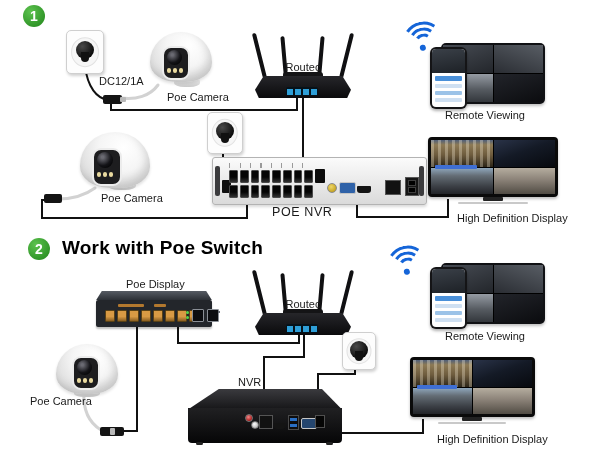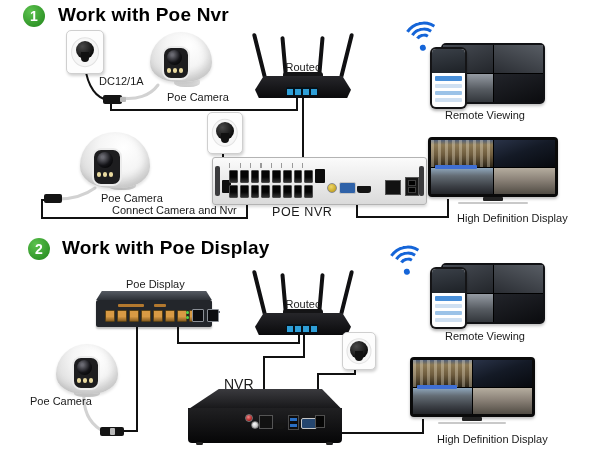--- a/index.html
+++ b/index.html
@@ -139,21 +139,20 @@
       <path d="M 357 195 L 357 217 L 448 217 L 448 199"></path>
       <path d="M 137 324 L 137 431 L 122 431"></path>
       <path d="M 178 324 L 178 343 L 299 343 L 299 328"></path>
       <path d="M 304 329 L 304 357 L 264 357 L 264 410"></path>
       <path d="M 355 359 L 355 374 L 318 374 L 318 411"></path>
       <path d="M 276 428 L 276 433 L 423 433 L 423 419"></path>
     </g>
   </svg>
 
   <div class="badge" style="left:23px;top:5px;">1</div>
-  <div class="title" style="left:58px;top:4px;">Work with Poe Nvr</div>
 
   <div class="outlet" style="left:66px;top:30px;width:36px;height:42px;">
     <div class="plug"></div>
   </div>
   <div class="lbl" style="left:99px;top:75px;">DC12/1A</div>
   <div class="conn" style="left:103px;top:95px;width:19px;height:9px;"></div>
   <div class="conn-tip" style="left:120px;top:97px;width:6px;height:5px;"></div>
 
   <div class="camera" style="left:148px;top:30px;width:68px;height:62px;">
     <div class="cam-base" style="left:26px;top:47px;width:26px;height:10px;"></div>
@@ -254,39 +253,38 @@
         <i></i>
     </div>
     <div class="rocker" style="left:102px;top:11px;width:10px;height:14px;"></div>
     <div class="rca-y" style="left:114px;top:25px;width:8px;height:8px;"></div>
     <div class="vga" style="left:126px;top:24px;width:15px;height:10px;"></div>
     <div class="hdmi" style="left:144px;top:28px;width:14px;height:7px;"></div>
     <div class="eport" style="left:172px;top:22px;width:14px;height:13px;"></div>
     <div class="usb" style="left:192px;top:19px;width:12px;height:17px;"></div>
   </div>
   <div class="lbl" style="left:272px;top:205px;font-size:12.5px;letter-spacing:.6px;">POE NVR</div>
-  <div class="lbl" style="left:112px;top:204px;">Connect Camera and Nvr</div>
 
   <div class="tv" style="left:428px;top:137px;width:130px;height:68px;">
     <div class="tv-frame" style="width:124px;height:54px;">
       <div class="grid4">
         <div class="tv-q1"></div>
           <div class="tv-q2"></div>
           <div class="tv-q3"></div>
           <div class="tv-q4"></div>
       </div>
     </div>
     <div class="blue-tag" style="left:7px;top:28px;width:42px;"></div>
     <div class="tv-stand" style="left:55px;top:60px;width:20px;height:4px;"></div>
     <div class="tv-shadow" style="left:30px;top:65px;width:70px;height:2px;"></div>
   </div>
   <div class="lbl" style="left:457px;top:212px;">High Definition Display</div>
 
   <div class="badge" style="left:28px;top:238px;">2</div>
-  <div class="title" style="left:62px;top:237px;">Work with Poe Display</div>
+  <div class="title" style="left:62px;top:237px;">Work with Poe Switch</div>
 
   <div class="lbl" style="left:126px;top:278px;">Poe Display</div>
   <div class="switch" style="left:96px;top:291px;width:116px;height:36px;">
     <div class="sw-top"></div>
     <div class="sw-front"></div>
     <div class="sw-text" style="left:22px;top:13px;width:26px;"></div>
     <div class="sw-text" style="left:58px;top:13px;width:12px;"></div>
     <div class="sw-ports" style="left:9px;top:19px;">
       <i></i>
         <i></i>
@@ -364,21 +362,21 @@
     <div class="cam-leds" style="left:25px;top:36px;">
         <i></i>
         <i></i>
         <i></i>
       </div>
   </div>
   <div class="lbl" style="left:30px;top:395px;">Poe Camera</div>
   <div class="conn" style="left:100px;top:427px;width:24px;height:9px;"></div>
   <div class="conn-tip" style="left:110px;top:428px;width:5px;height:7px;"></div>
 
-  <div class="lbl" style="left:224px;top:376px;font-size:14px;">NVR</div>
+  <div class="lbl" style="left:238px;top:376px;font-size:11px;">NVR</div>
   <div class="nvr2" style="left:188px;top:389px;width:154px;height:54px;">
     <div class="nvr2-top"></div>
     <div class="nvr2-front"></div>
     <div class="rca-r" style="left:57px;top:25px;"></div>
     <div class="rca-w" style="left:63px;top:32px;"></div>
     <div class="eport" style="left:71px;top:26px;width:12px;height:12px;"></div>
     <div class="hdmi" style="left:86px;top:34px;width:11px;height:6px;"></div>
     <div class="usb-blue" style="left:100px;top:26px;width:9px;height:13px;"></div>
     <div class="vga" style="left:113px;top:29px;width:14px;height:9px;background:#24456e;"></div>
     <div class="pwr-sq" style="left:127px;top:26px;width:8px;height:11px;"></div>

